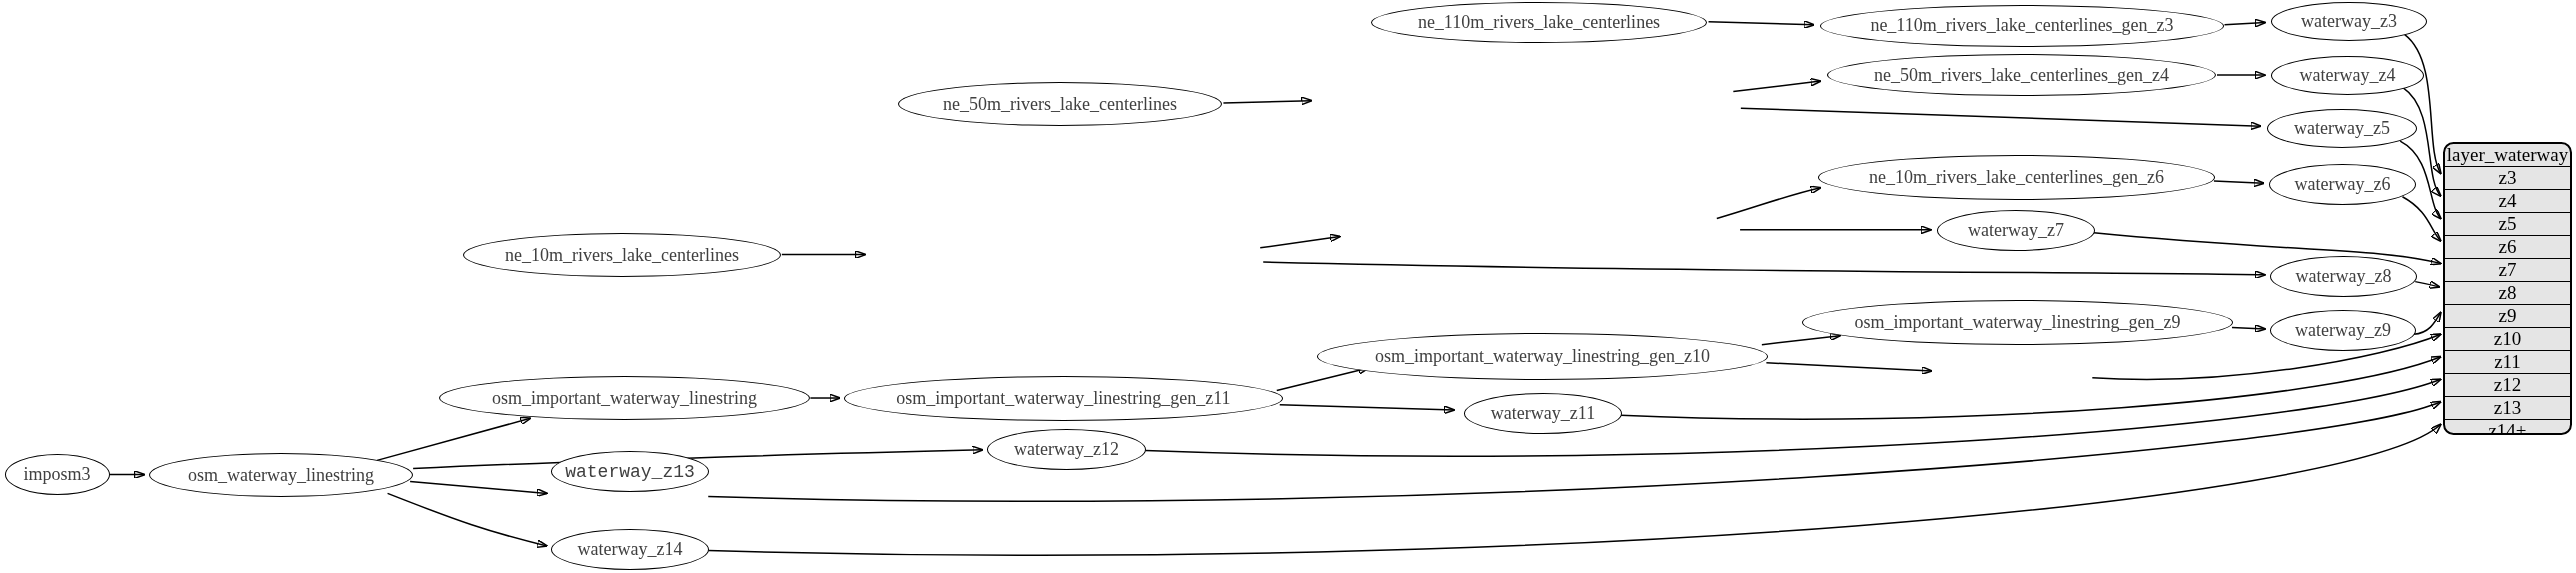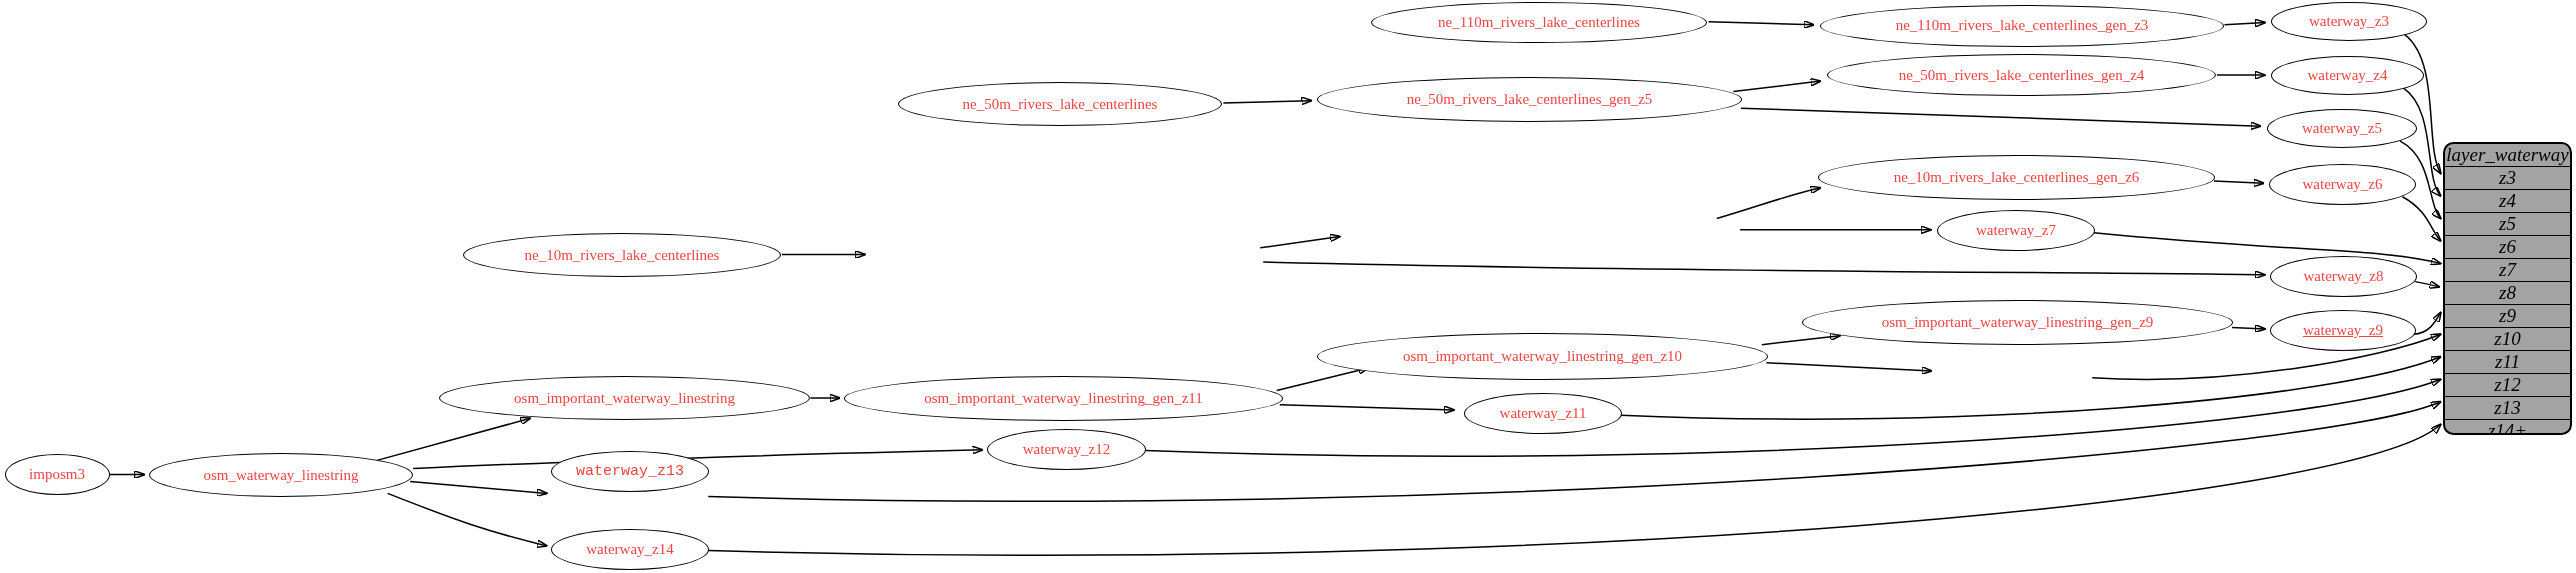--- a/index.html
+++ b/index.html
@@ -12,34 +12,34 @@
   }
   #edges{position:absolute;left:0;top:0;width:2576px;height:573px;}
   #edges path{fill:none;stroke:#000000;stroke-width:2px;}
   .node{
     position:absolute;
     box-sizing:border-box;
     border:1.5px solid #000000;
     border-radius:50%;
     background:#ffffff;
     display:flex;align-items:center;justify-content:center;
-    font-size:15px;color:#ef4444;
+    font-size:18px;color:#404040;
     white-space:nowrap;
     z-index:2;
   }
   #layer-table{
     position:absolute;
     left:2443px;top:142px;width:129px;height:293px;
     box-sizing:border-box;
-    background:#a3a3a3;
+    background:#e5e5e5;
     border:2.3px solid #000000;
     border-radius:10.5px;
     overflow:hidden;
     z-index:3;
-    display:flex;flex-direction:column;font-style:italic;
+    display:flex;flex-direction:column;
   }
   .trow{
     box-sizing:border-box;
     flex:1 1 0;
     display:flex;align-items:center;justify-content:center;
     font-size:19px;color:#000000;
     border-top:1.5px solid #000000;
   }
   .trow:first-child{border-top:none;}
 </style>
@@ -93,31 +93,30 @@
 
   <div class="node" style="left:4.5px;top:454px;width:105px;height:41px;">imposm3</div>
   <div class="node" style="left:439px;top:376px;width:371px;height:44px;">osm_important_waterway_linestring</div>
   <div class="node" style="left:149px;top:453px;width:264px;height:44px;">osm_waterway_linestring</div>
   <div class="node" style="left:844px;top:376px;width:439px;height:45px;">osm_important_waterway_linestring_gen_z11</div>
   <div class="node" style="left:1317px;top:333px;width:451px;height:47px;">osm_important_waterway_linestring_gen_z10</div>
   <div class="node" style="left:1802px;top:300px;width:431px;height:45px;">osm_important_waterway_linestring_gen_z9</div>
   <div class="node" style="left:463px;top:233px;width:318px;height:44px;">ne_10m_rivers_lake_centerlines</div>
   <div class="node" style="left:1818px;top:155px;width:397px;height:45px;">ne_10m_rivers_lake_centerlines_gen_z6</div>
   <div class="node" style="left:898px;top:82px;width:324px;height:44px;">ne_50m_rivers_lake_centerlines</div>
-  <div class="node" style="left:1317px;top:77px;width:425px;height:45px;">ne_50m_rivers_lake_centerlines_gen_z5</div>
   <div class="node" style="left:1827px;top:54px;width:389px;height:42px;">ne_50m_rivers_lake_centerlines_gen_z4</div>
   <div class="node" style="left:1371px;top:1.5px;width:336px;height:41px;">ne_110m_rivers_lake_centerlines</div>
   <div class="node" style="left:1820px;top:4.5px;width:404px;height:42px;">ne_110m_rivers_lake_centerlines_gen_z3</div>
   <div class="node" style="left:2271px;top:1.5px;width:156px;height:39px;">waterway_z3</div>
   <div class="node" style="left:2271px;top:56px;width:153px;height:39px;">waterway_z4</div>
   <div class="node" style="left:2267px;top:109px;width:150px;height:39px;">waterway_z5</div>
   <div class="node" style="left:2269px;top:164px;width:147px;height:41px;">waterway_z6</div>
   <div class="node" style="left:1937px;top:210px;width:158px;height:41px;">waterway_z7</div>
   <div class="node" style="left:2270px;top:256px;width:147px;height:41px;">waterway_z8</div>
-  <div class="node" style="left:2270px;top:310px;width:146px;height:41px;text-decoration:underline;">waterway_z9</div>
+  <div class="node" style="left:2270px;top:310px;width:146px;height:41px;">waterway_z9</div>
   <div class="node" style="left:1464px;top:393px;width:158px;height:41px;">waterway_z11</div>
   <div class="node" style="left:987px;top:429px;width:159px;height:41px;">waterway_z12</div>
   <div class="node" style="left:551px;top:451px;width:158px;height:41px;font-family:Liberation Mono, monospace;">waterway_z13</div>
   <div class="node" style="left:551px;top:529px;width:158px;height:41px;">waterway_z14</div>
 
   <div id="layer-table">
     <div class="trow">layer_waterway</div>
     <div class="trow">z3</div>
     <div class="trow">z4</div>
     <div class="trow">z5</div>

